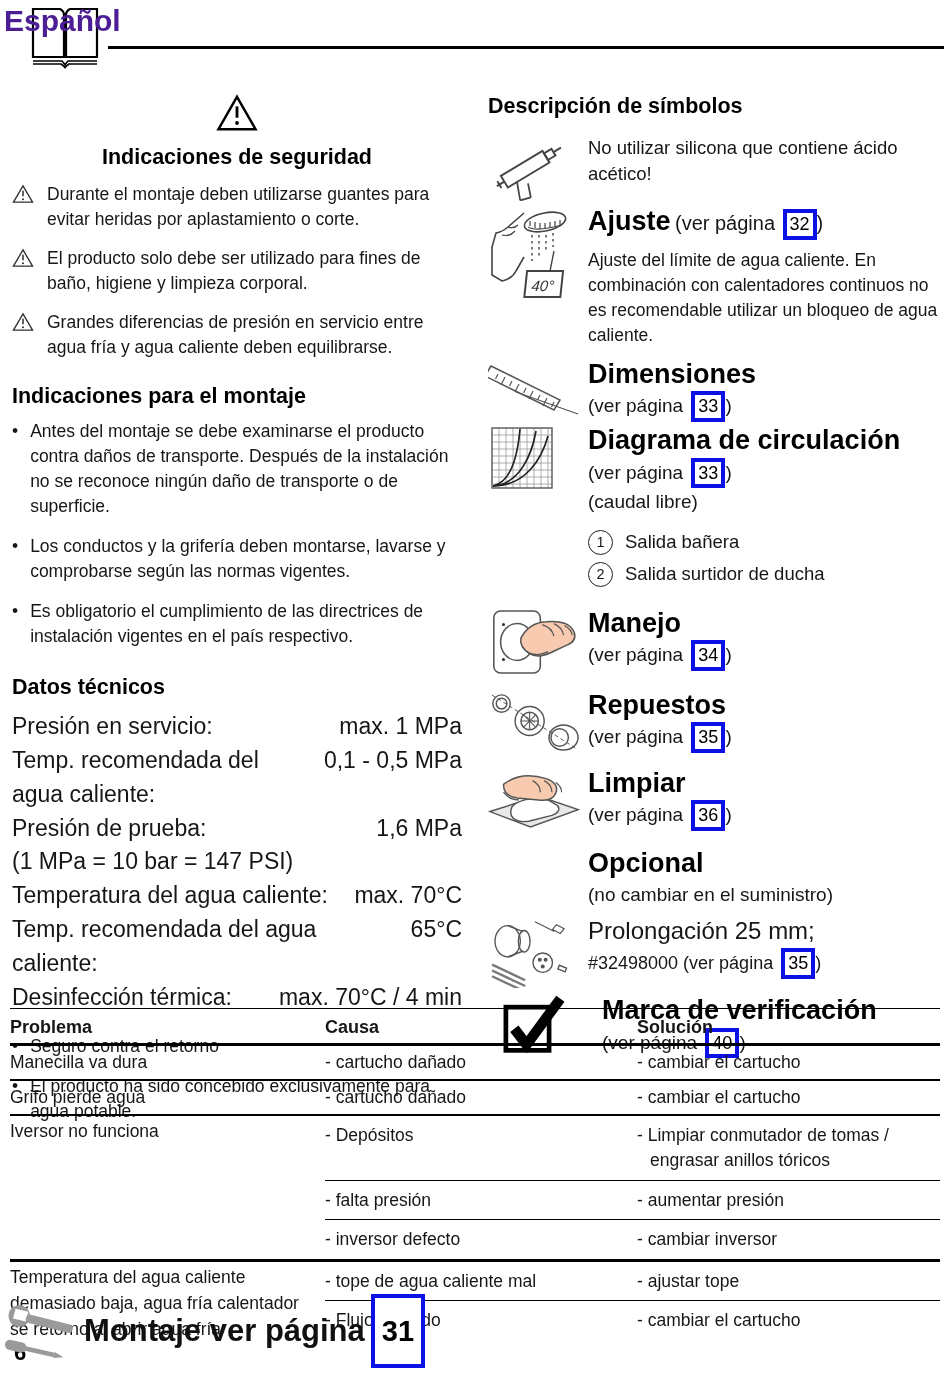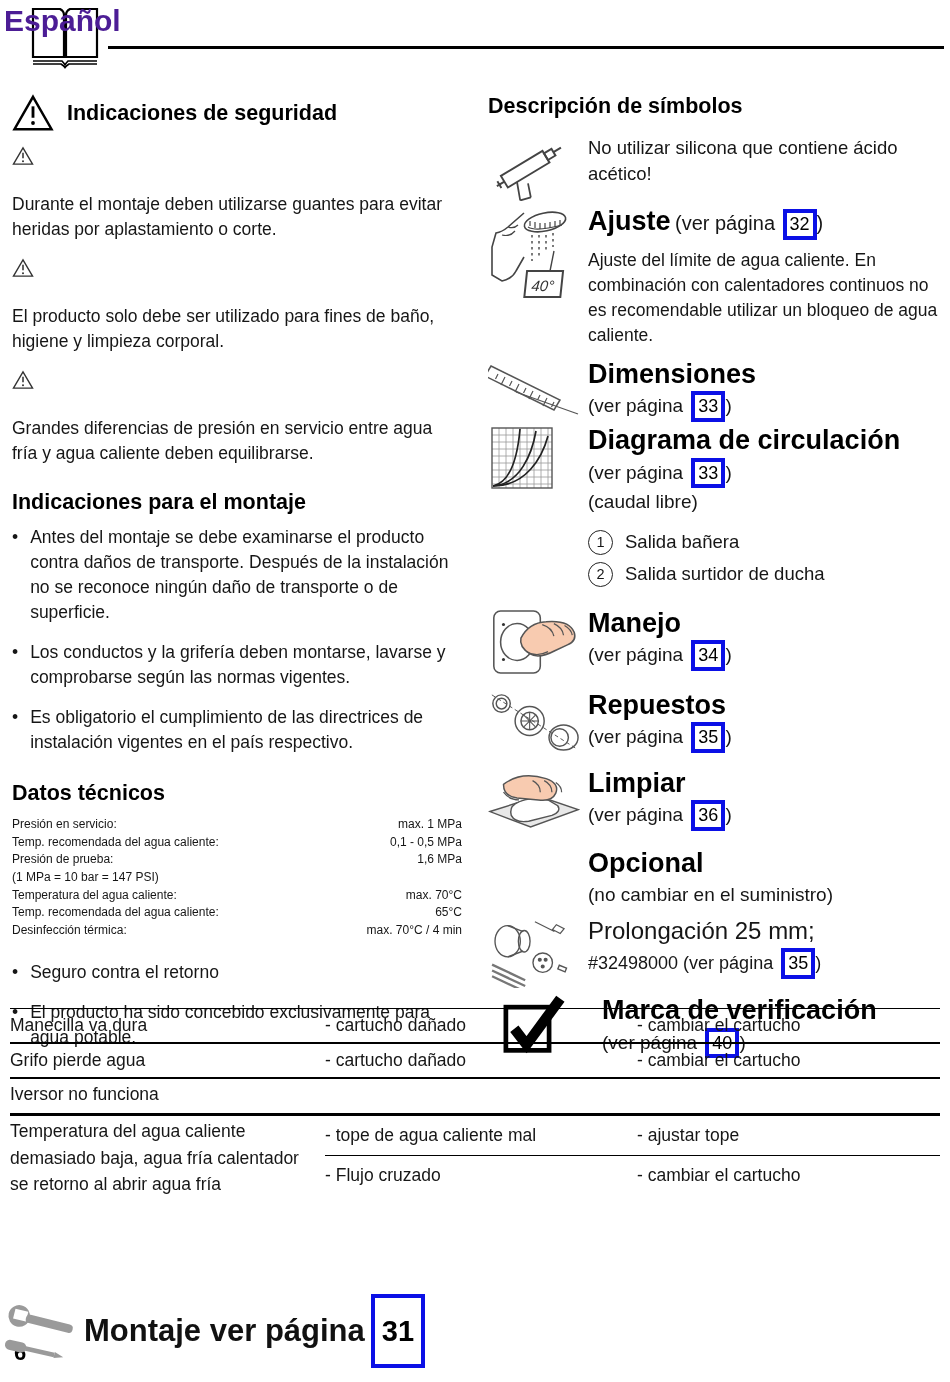--- a/index.html
+++ b/index.html
@@ -11,29 +11,29 @@
   .book-icon{position:absolute;left:26px;top:6px;}
   .page-title{position:absolute;left:4px;top:4px;width:100%;
     font-size:30px;font-weight:bold;color:#4c1d95;}
   .head-rule{position:absolute;left:108px;right:6px;top:46px;height:3px;background:#000;}
   
   .columns{position:absolute;top:88px;left:0;width:950px;box-sizing:border-box;
     padding:0 8px 0 12px;display:flex;gap:26px;}
   .col-left{width:450px;flex:none;}
   .col-right{flex:1;min-width:0;}
   h2{font-size:21.5px;font-weight:bold;color:#000;margin:20px 0 10px;}
-  .h-with-icon{display:flex;align-items:center;gap:13px;margin:6px 0 12px;}
+  .h-with-icon{display:flex;align-items:center;gap:13px;margin:6px 0 12px;flex-direction:column;}
   .h-with-icon h2{margin:0;}
   .body{font-size:17.5px;line-height:1.43;margin:0;}
-  .warning-item{display:flex;gap:26px;margin:0 0 14px;flex-direction:column;}
+  .warning-item{display:flex;gap:13px;margin:0 0 14px;}
   .warning-item .tri{flex:none;padding-top:2px;}
   .bullet{display:flex;gap:12px;margin:0 0 15px;}
   .bullet .dot{flex:none;font-size:17.5px;line-height:1.43;}
   .spec-row{display:flex;justify-content:space-between;gap:8px;
-    font-size:12px;line-height:1.47;}
+    font-size:23px;line-height:1.47;}
   .spec-row .v{text-align:right;white-space:nowrap;}
   .specs{margin:2px 0 20px;}
   
   .sym-row{display:flex;align-items:flex-start;}
   .sym-icon{width:100px;flex:none;}
   .sym-text{flex:1;min-width:0;}
   .sym-title{font-size:27px;font-weight:bold;color:#000;line-height:1.25;}
   .ver-line{font-size:19px;line-height:1.45;}
   .pagebox{display:inline-block;border:4px solid #0b10e6;padding:0 3px;margin-left:3px;
     font-size:18px;line-height:1.25;color:#000;background:#fff;}
@@ -385,35 +385,54 @@
           <span>(ver página</span>
           <span class="pagebox">40</span><span>)</span>
         </div>
       </div>
     </div>
 
   </div>
 </div>
 
 <div class="trouble-table">
+  <div class="t-row t-head">
+    <div class="th">Problema</div>
+    <div class="th">Causa</div>
+    <div class="th">Solución</div>
+  </div>
 
   <div class="t-row t-simple">
     <div class="td">Manecilla va dura</div>
     <div class="td hang">- cartucho dañado</div>
     <div class="td hang">- cambiar el cartucho</div>
   </div>
 
   <div class="t-row t-simple">
     <div class="td">Grifo pierde agua</div>
     <div class="td hang">- cartucho dañado</div>
     <div class="td hang">- cambiar el cartucho</div>
   </div>
 
   <div class="t-complex b3">
     <div class="prob">Iversor no funciona</div>
+    <div class="subs">
+      <div class="subrow sep">
+        <div class="td hang">- Depósitos</div>
+        <div class="td hang">- Limpiar conmutador de tomas / engrasar anillos tóricos</div>
+      </div>
+      <div class="subrow sep">
+        <div class="td hang">- falta presión</div>
+        <div class="td hang">- aumentar presión</div>
+      </div>
+      <div class="subrow">
+        <div class="td hang">- inversor defecto</div>
+        <div class="td hang">- cambiar inversor</div>
+      </div>
+    </div>
   </div>
 
   <div class="t-complex">
     <div class="prob">Temperatura del agua caliente demasiado baja, agua fría calentador se retorno al abrir agua fría</div>
     <div class="subs">
       <div class="subrow sep">
         <div class="td hang">- tope de agua caliente mal</div>
         <div class="td hang">- ajustar tope</div>
       </div>
       <div class="subrow">

